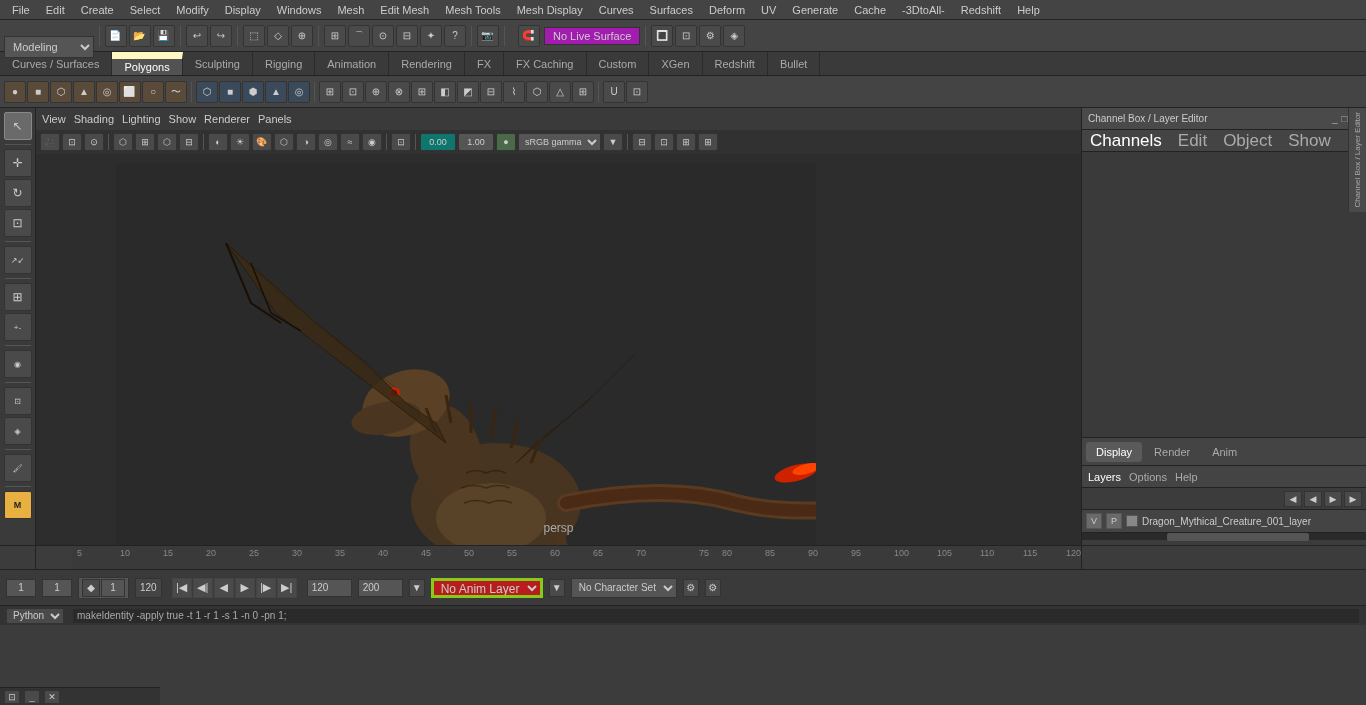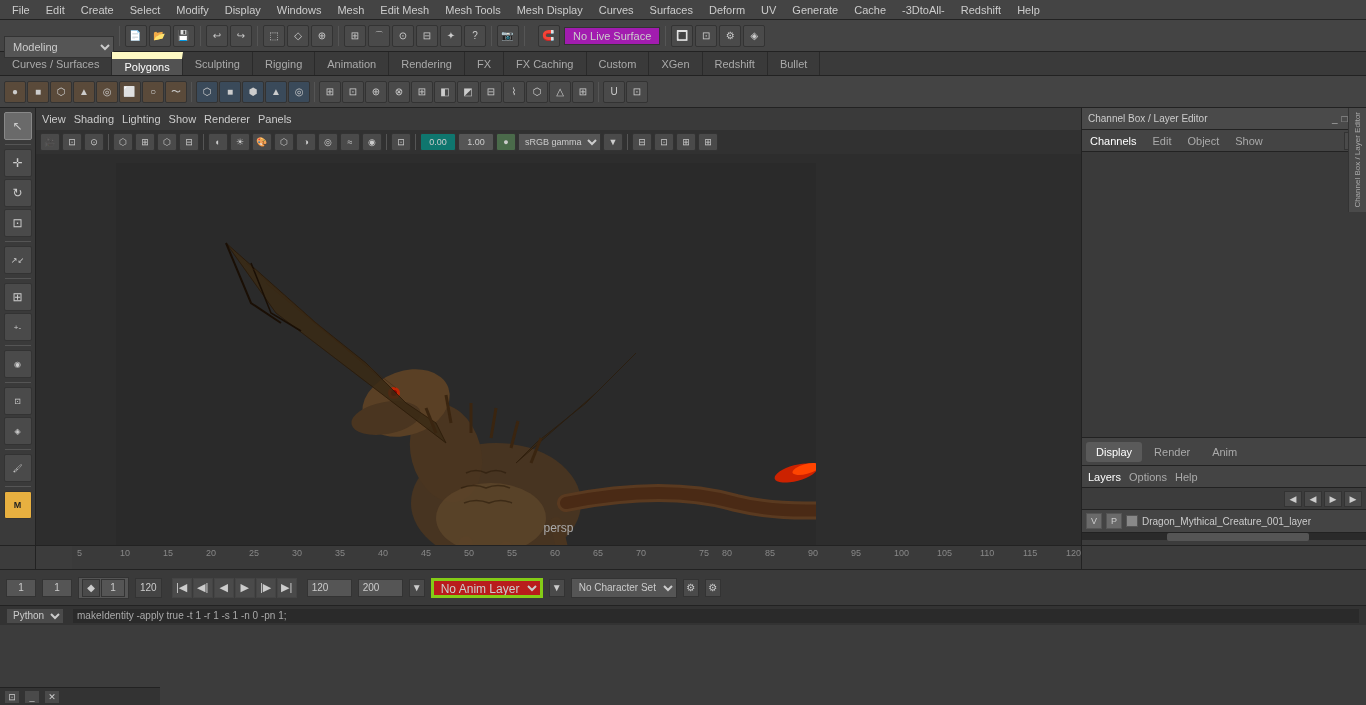--- a/index.html
+++ b/index.html
@@ -230,21 +230,21 @@
     #channel-tabs {
       height: 22px;
       background: #444;
       display: flex;
       align-items: center;
       padding: 0 4px;
       gap: 8px;
       border-bottom: 1px solid #222;
     }
     .ch-tab {
-      font-size: 11px;
+      font-size: 17px;
       cursor: pointer;
       color: #aaaaaa;
       padding: 2px 4px;
     }
     .ch-tab.active { color: #ffffff; }
 
     #channel-body {
       flex: 1;
       background: #3a3a3a;
     }
@@ -494,21 +494,21 @@
   <div class="menu-item">Deform</div>
   <div class="menu-item">UV</div>
   <div class="menu-item">Generate</div>
   <div class="menu-item">Cache</div>
   <div class="menu-item">-3DtoAll-</div>
   <div class="menu-item">Redshift</div>
   <div class="menu-item">Help</div>
 </div>
 
 <div id="toolbar1">
-  <select class="tb-dropdown" style="width:110px;font-size:11px;margin-top:23px;">
+  <select class="tb-dropdown" style="width:90px;font-size:11px;margin-top:23px;">
     <option>Modeling</option>
   </select>
   <div class="tb-separator"></div>
 
   <div class="tb-icon">📄</div>
   <div class="tb-icon">📂</div>
   <div class="tb-icon">💾</div>
   <div class="tb-separator"></div>
   <div class="tb-icon">↩</div>
   <div class="tb-icon">↪</div>

